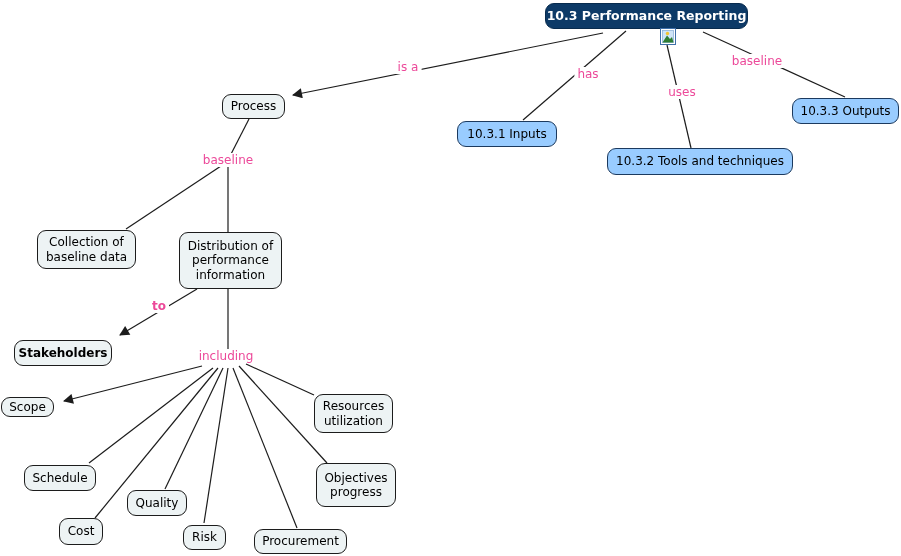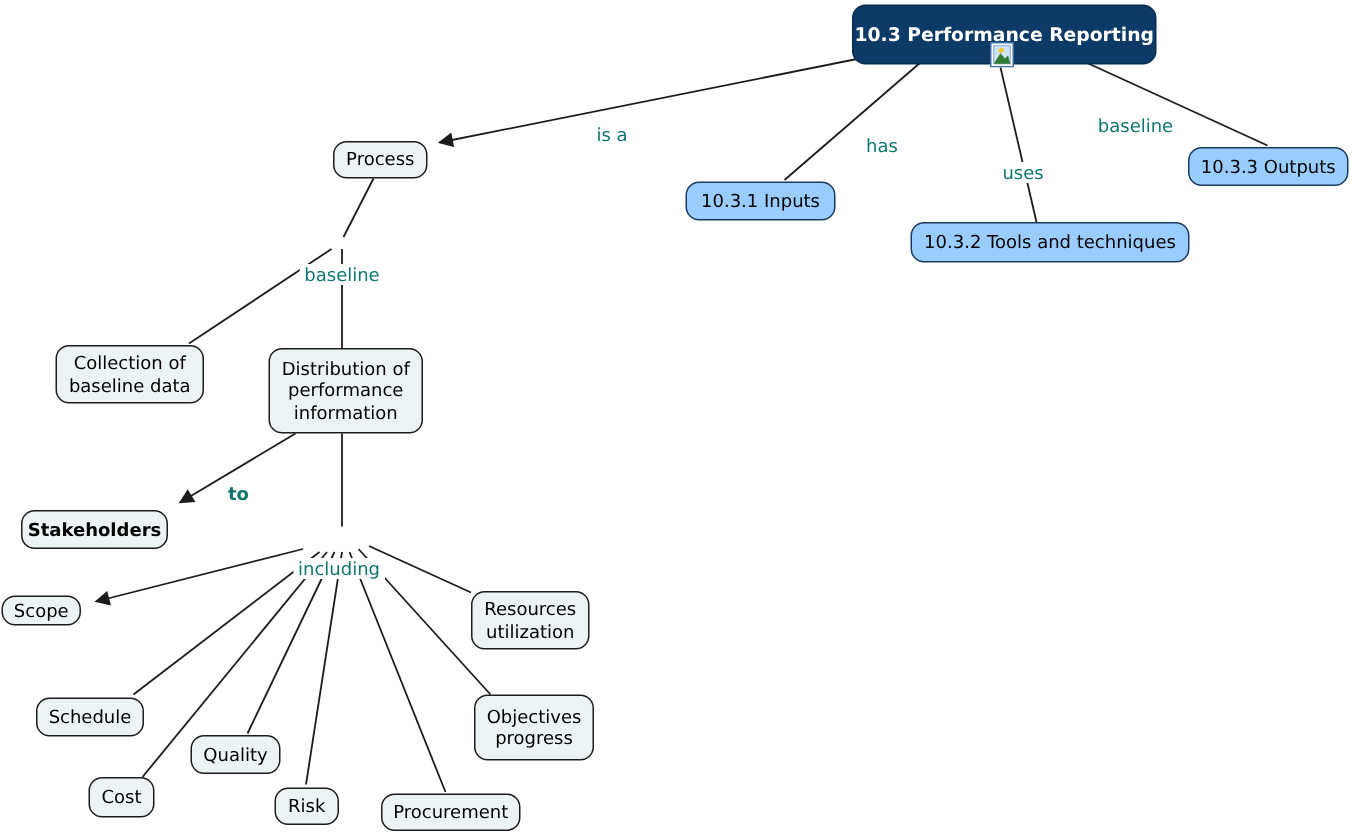--- a/index.html
+++ b/index.html
@@ -2,21 +2,21 @@
 <html><head>
 <meta charset="utf-8">
 <style>
   html,body{margin:0;padding:0;background:#ffffff;}
   #stage{position:relative;width:901px;height:556px;background:#ffffff;overflow:hidden;
          font-family:"DejaVu Sans","Liberation Sans",sans-serif;}
   svg.edge-layer{position:absolute;left:0;top:0;width:901px;height:556px;z-index:1;}
   .link-label{position:absolute;transform:translate(-50%,-50%);background:#ffffff;
 ated      padding:0 3px;font-size:12px;color:#111;z-index:2;white-space:nowrap;}
   .link-label{position:absolute;transform:translate(-50%,-50%);background:#ffffff;
-      padding:0 3px;font-size:12px;color:#0f766e;z-index:2;white-space:nowrap;margin-top:23px;}
+      padding:0 3px;font-size:12px;color:#ec4899;z-index:2;white-space:nowrap;}
   .node{position:absolute;box-sizing:border-box;z-index:3;
         border:1.4px solid #1c1c1c;border-radius:9px;
         display:flex;align-items:center;justify-content:center;
         text-align:center;white-space:pre-line;line-height:1.18;
         font-size:12px;color:#000;cursor:default;}
   .node.concept{background:#edf3f4;}
   .node.section{background:#99ccff;border-color:#1c3a5e;}
   .node.root{background:#0d3a67;border-color:#082b4e;color:#ffffff;
              font-weight:bold;font-size:12.5px;white-space:nowrap;}
   .resource-icon{position:absolute;z-index:4;width:16px;height:17px;}
@@ -56,21 +56,21 @@
   <div id="label-layer">
       <div class="link-label" style="left: 408px; top: 67px;">is a</div>
       <div class="link-label" style="left: 588px; top: 74px;">has</div>
       <div class="link-label" style="left: 682px; top: 92px;">uses</div>
       <div class="link-label" style="left: 757px; top: 61px;">baseline</div>
       <div class="link-label" style="left: 228px; top: 160px;">baseline</div>
       <div class="link-label" style="left: 159px; top: 306px; font-weight: bold;">to</div>
       <div class="link-label" style="left: 226px; top: 356px;">including</div>
     </div>
   <div id="node-layer">
-      <div class="node root" style="left: 568px; top: 3px; width: 203px; height: 40px;">10.3 Performance Reporting</div>
+      <div class="node root" style="left: 545px; top: 3px; width: 203px; height: 26px;">10.3 Performance Reporting</div>
       <div class="node concept" style="left: 222px; top: 94px; width: 63px; height: 25px;">Process</div>
       <div class="node section" style="left: 457px; top: 121px; width: 100px; height: 26px;">10.3.1 Inputs</div>
       <div class="node section" style="left: 607px; top: 148px; width: 186px; height: 27px;">10.3.2 Tools and techniques</div>
       <div class="node section" style="left: 792px; top: 98px; width: 107px; height: 26px;">10.3.3 Outputs</div>
       <div class="node concept" style="left: 37px; top: 230px; width: 99px; height: 39px;">Collection of
 baseline data</div>
       <div class="node concept" style="left: 179px; top: 232px; width: 103px; height: 57px;">Distribution of
 performance
 information</div>
       <div class="node concept" style="left: 14px; top: 340px; width: 98px; height: 26px; font-weight: bold;">Stakeholders</div>

